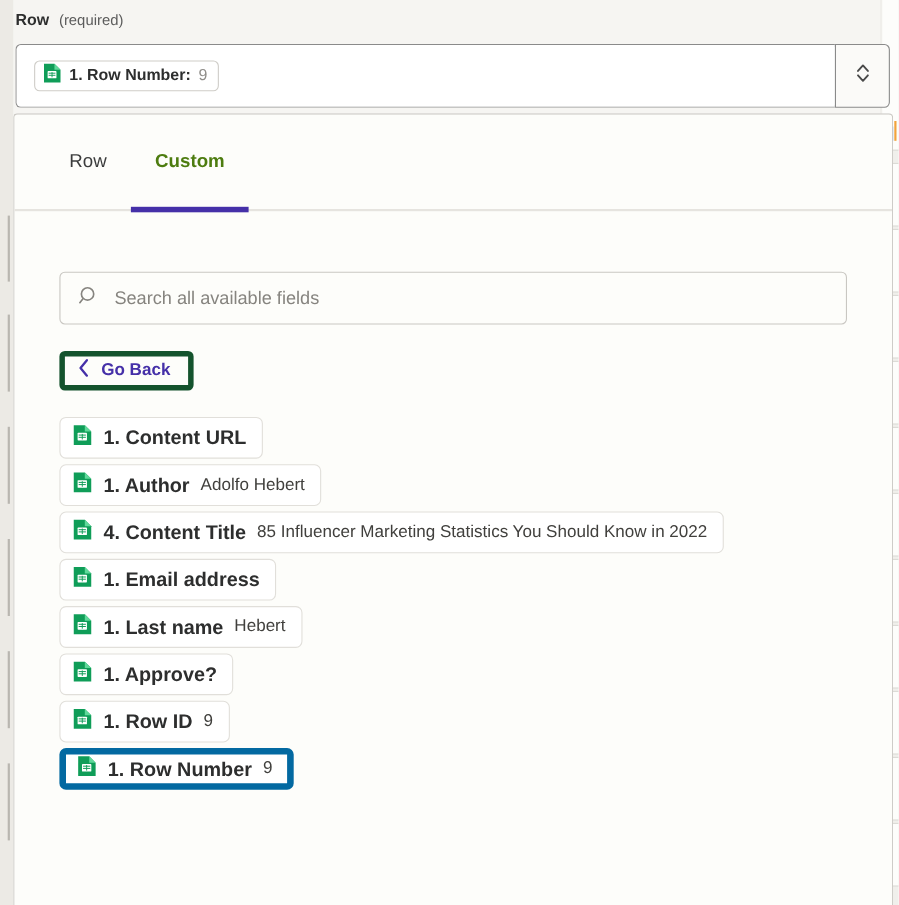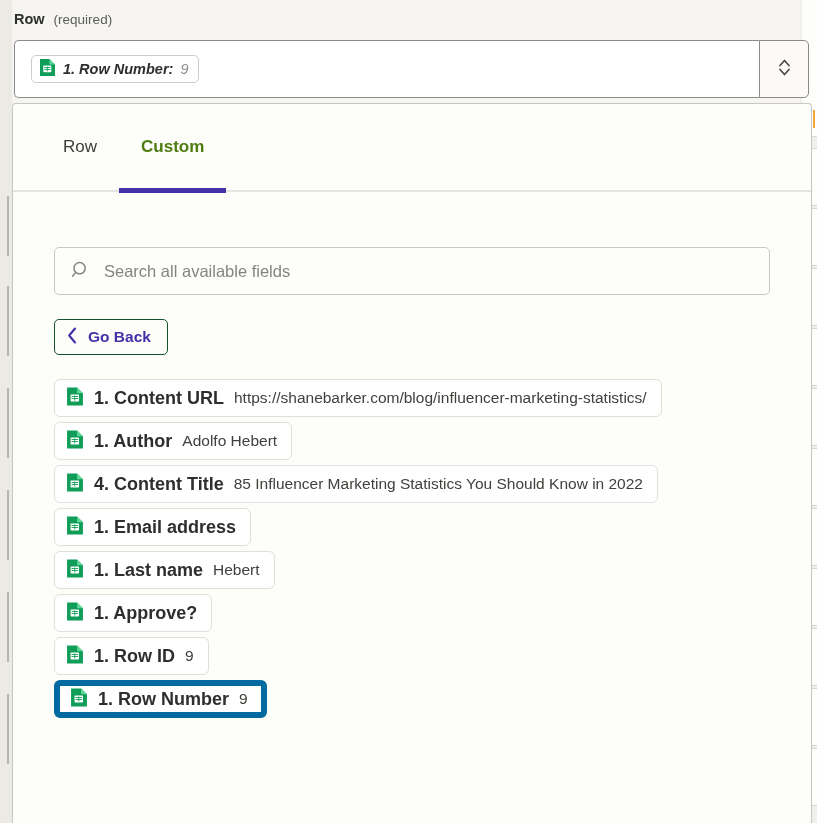--- a/index.html
+++ b/index.html
@@ -111,21 +111,20 @@
     display: inline-flex;
     align-items: center;
     gap: 7px;
     height: 28px;
     padding: 0 10px 0 7px;
     border: 1px solid #cfcdc8;
     border-radius: 5px;
     background: #ffffff;
     box-sizing: border-box;
     cursor: pointer;
-    font-style: italic;
   }
   .chip-label {
     font-size: 14.5px;
     font-weight: bold;
     color: #2d2e2e;
     white-space: nowrap;
   }
   .chip-value {
     font-size: 14.5px;
     color: #8f8d89;
@@ -207,21 +206,21 @@
   }
   .search-box input::placeholder { color: #86847f; }
 
   .go-back {
     margin-top: 24px;
     display: inline-flex;
     align-items: center;
     gap: 10px;
     height: 36px;
     padding: 0 16px 0 12px;
-    border: 1px solid #14532d;
+    border: 5px solid #14532d;
     border-radius: 5px;
     background: #fdfdfa;
     color: #4530a8;
     font-size: 15.5px;
     font-weight: bold;
     cursor: pointer;
     box-sizing: border-box;
   }
 
   .field-list {
@@ -364,21 +363,20 @@
         <div class="field-item">
           <span class="gsheet-icon"><svg width="18" height="21" viewBox="0 0 17 19">
               <path d="M1 1 h9.5 L16 6.5 V18 H1 Z" fill="#0f9d58"></path>
               <path d="M10.5 1 L16 6.5 H10.5 Z" fill="#5fd99a"></path>
               <rect x="4.3" y="7.6" width="8" height="6.6" rx="0.6" fill="#ffffff"></rect>
               <rect x="5.2" y="9.1" width="6.2" height="0.85" fill="#0f9d58"></rect>
               <rect x="5.2" y="11" width="6.2" height="0.85" fill="#0f9d58"></rect>
               <rect x="7.9" y="8.5" width="0.8" height="4.8" fill="#0f9d58"></rect>
             </svg></span>
           <span class="fi-label">1. Content URL</span>
-          <span class="fi-value">https://shanebarker.com/blog/influencer-marketing-statistics/</span>
         </div>
         <div class="field-item">
           <span class="gsheet-icon"><svg width="18" height="21" viewBox="0 0 17 19">
               <path d="M1 1 h9.5 L16 6.5 V18 H1 Z" fill="#0f9d58"></path>
               <path d="M10.5 1 L16 6.5 H10.5 Z" fill="#5fd99a"></path>
               <rect x="4.3" y="7.6" width="8" height="6.6" rx="0.6" fill="#ffffff"></rect>
               <rect x="5.2" y="9.1" width="6.2" height="0.85" fill="#0f9d58"></rect>
               <rect x="5.2" y="11" width="6.2" height="0.85" fill="#0f9d58"></rect>
               <rect x="7.9" y="8.5" width="0.8" height="4.8" fill="#0f9d58"></rect>
             </svg></span>

